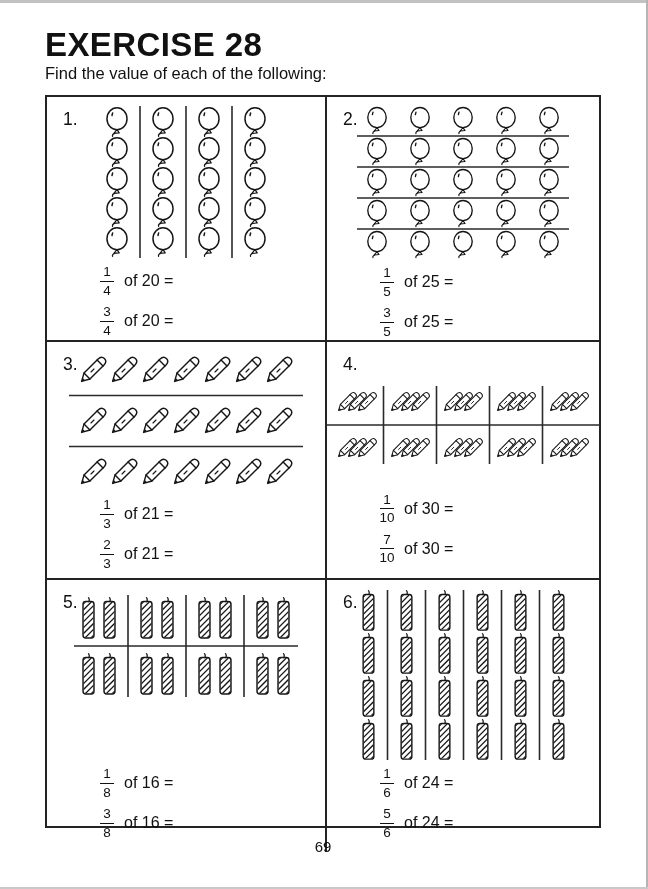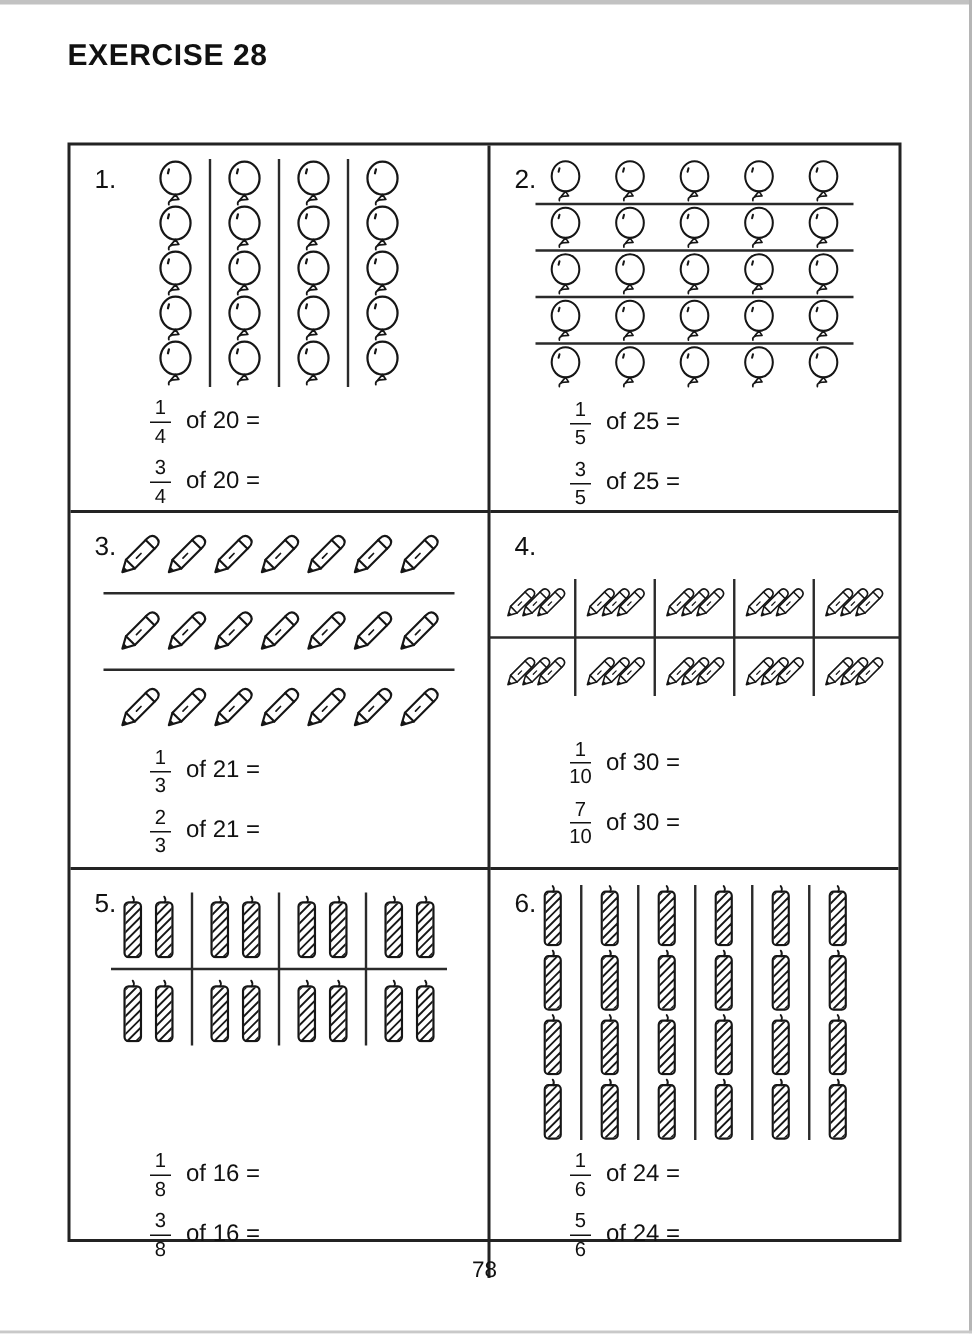--- a/index.html
+++ b/index.html
@@ -4,21 +4,21 @@
 <style>
   html,body{margin:0;padding:0;background:#e8e8e8;}
   .page{
     position:relative;width:648px;height:889px;background:#ffffff;
     font-family:"Liberation Sans",sans-serif;color:#111;overflow:hidden;
   }
   .scan-edge-top{position:absolute;top:0;left:0;width:100%;height:3px;background:#c2c2c2;}
   .scan-edge-right{position:absolute;top:0;right:0;width:2px;height:100%;background:#b5b5b5;}
   .scan-edge-bottom{position:absolute;bottom:0;left:0;width:100%;height:2px;background:#c9c9c9;}
 
-  .title{position:absolute;top:26px;left:45px;font-size:20px;font-weight:bold;letter-spacing:.4px;}
+  .title{position:absolute;top:26px;left:45px;font-size:33px;font-weight:bold;letter-spacing:.4px;}
   .subtitle{position:absolute;top:64px;left:45px;font-size:16.5px;}
 
   .table{
     position:absolute;left:45px;top:95px;width:556px;height:733px;
     border:2px solid #232323;display:grid;
     grid-template-columns:280px 1fr;
     grid-template-rows:245px 238px 1fr;
     box-sizing:border-box;
   }
   .cell{
@@ -52,20 +52,21 @@
 </style>
 </head>
 <body>
 
 <div class="page">
   <div class="scan-edge-top"></div>
   <div class="scan-edge-right"></div>
   <div class="scan-edge-bottom"></div>
 
   <div class="title">EXERCISE 28</div>
+  <div class="subtitle">Find the value of each of the following:</div>
 
   <svg class="defs-holder" aria-hidden="true">
     <defs>
       <symbol id="sym-balloon" viewBox="0 0 28 34">
         <g fill="none" stroke="#161616" stroke-width="1.6" stroke-linecap="round" stroke-linejoin="round">
           <ellipse cx="14" cy="13.5" rx="10.8" ry="11.8"></ellipse>
           <path d="M9.3,7.2 l-0.7,2.8"></path>
           <path d="M14,25.3 l-3.4,4 l5.8,-0.5 z" stroke-width="1.3"></path>
           <path d="M11,29.5 q-2.3,0.7 -1.8,3" stroke-width="1.3"></path>
         </g>
@@ -399,14 +400,14 @@
             <span class="num">5</span>
             <span class="den">6</span>
           </span>
           <span class="qtext">of 24 =</span>
         </div>
       </div>
     </div>
 
   </div>
 
-  <div class="page-number">78</div>
+  <div class="page-number">69</div>
 </div>
 
 </body></html>

